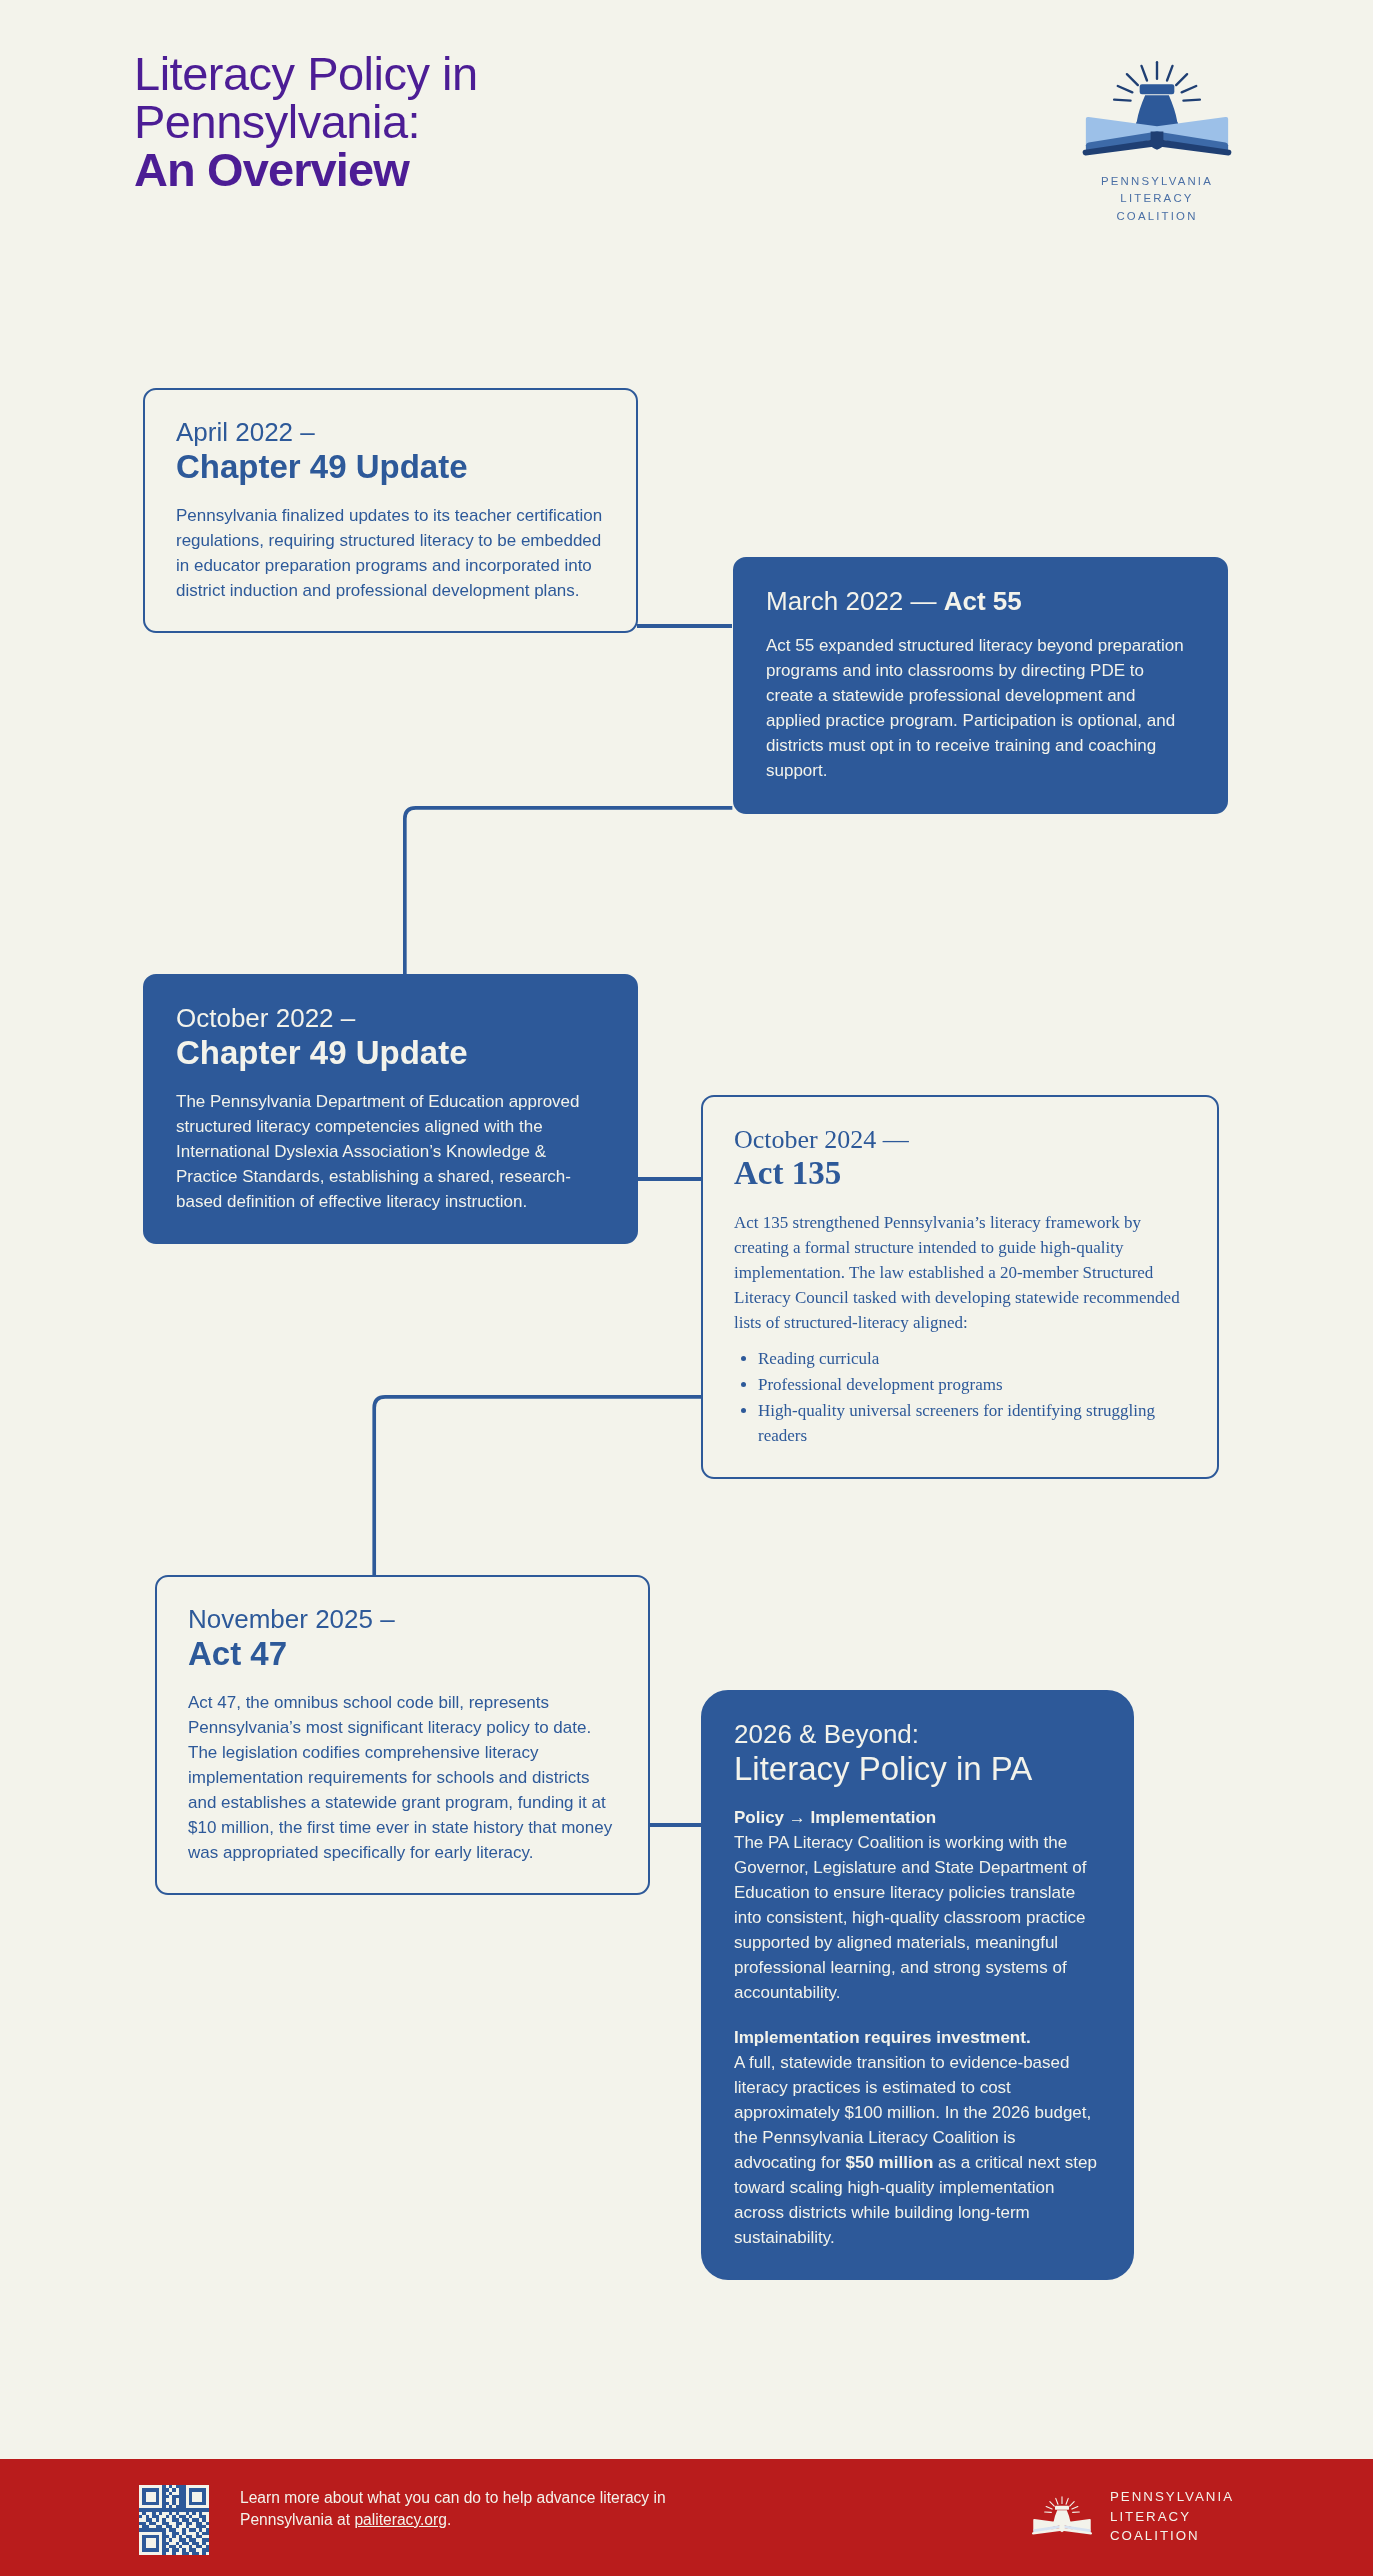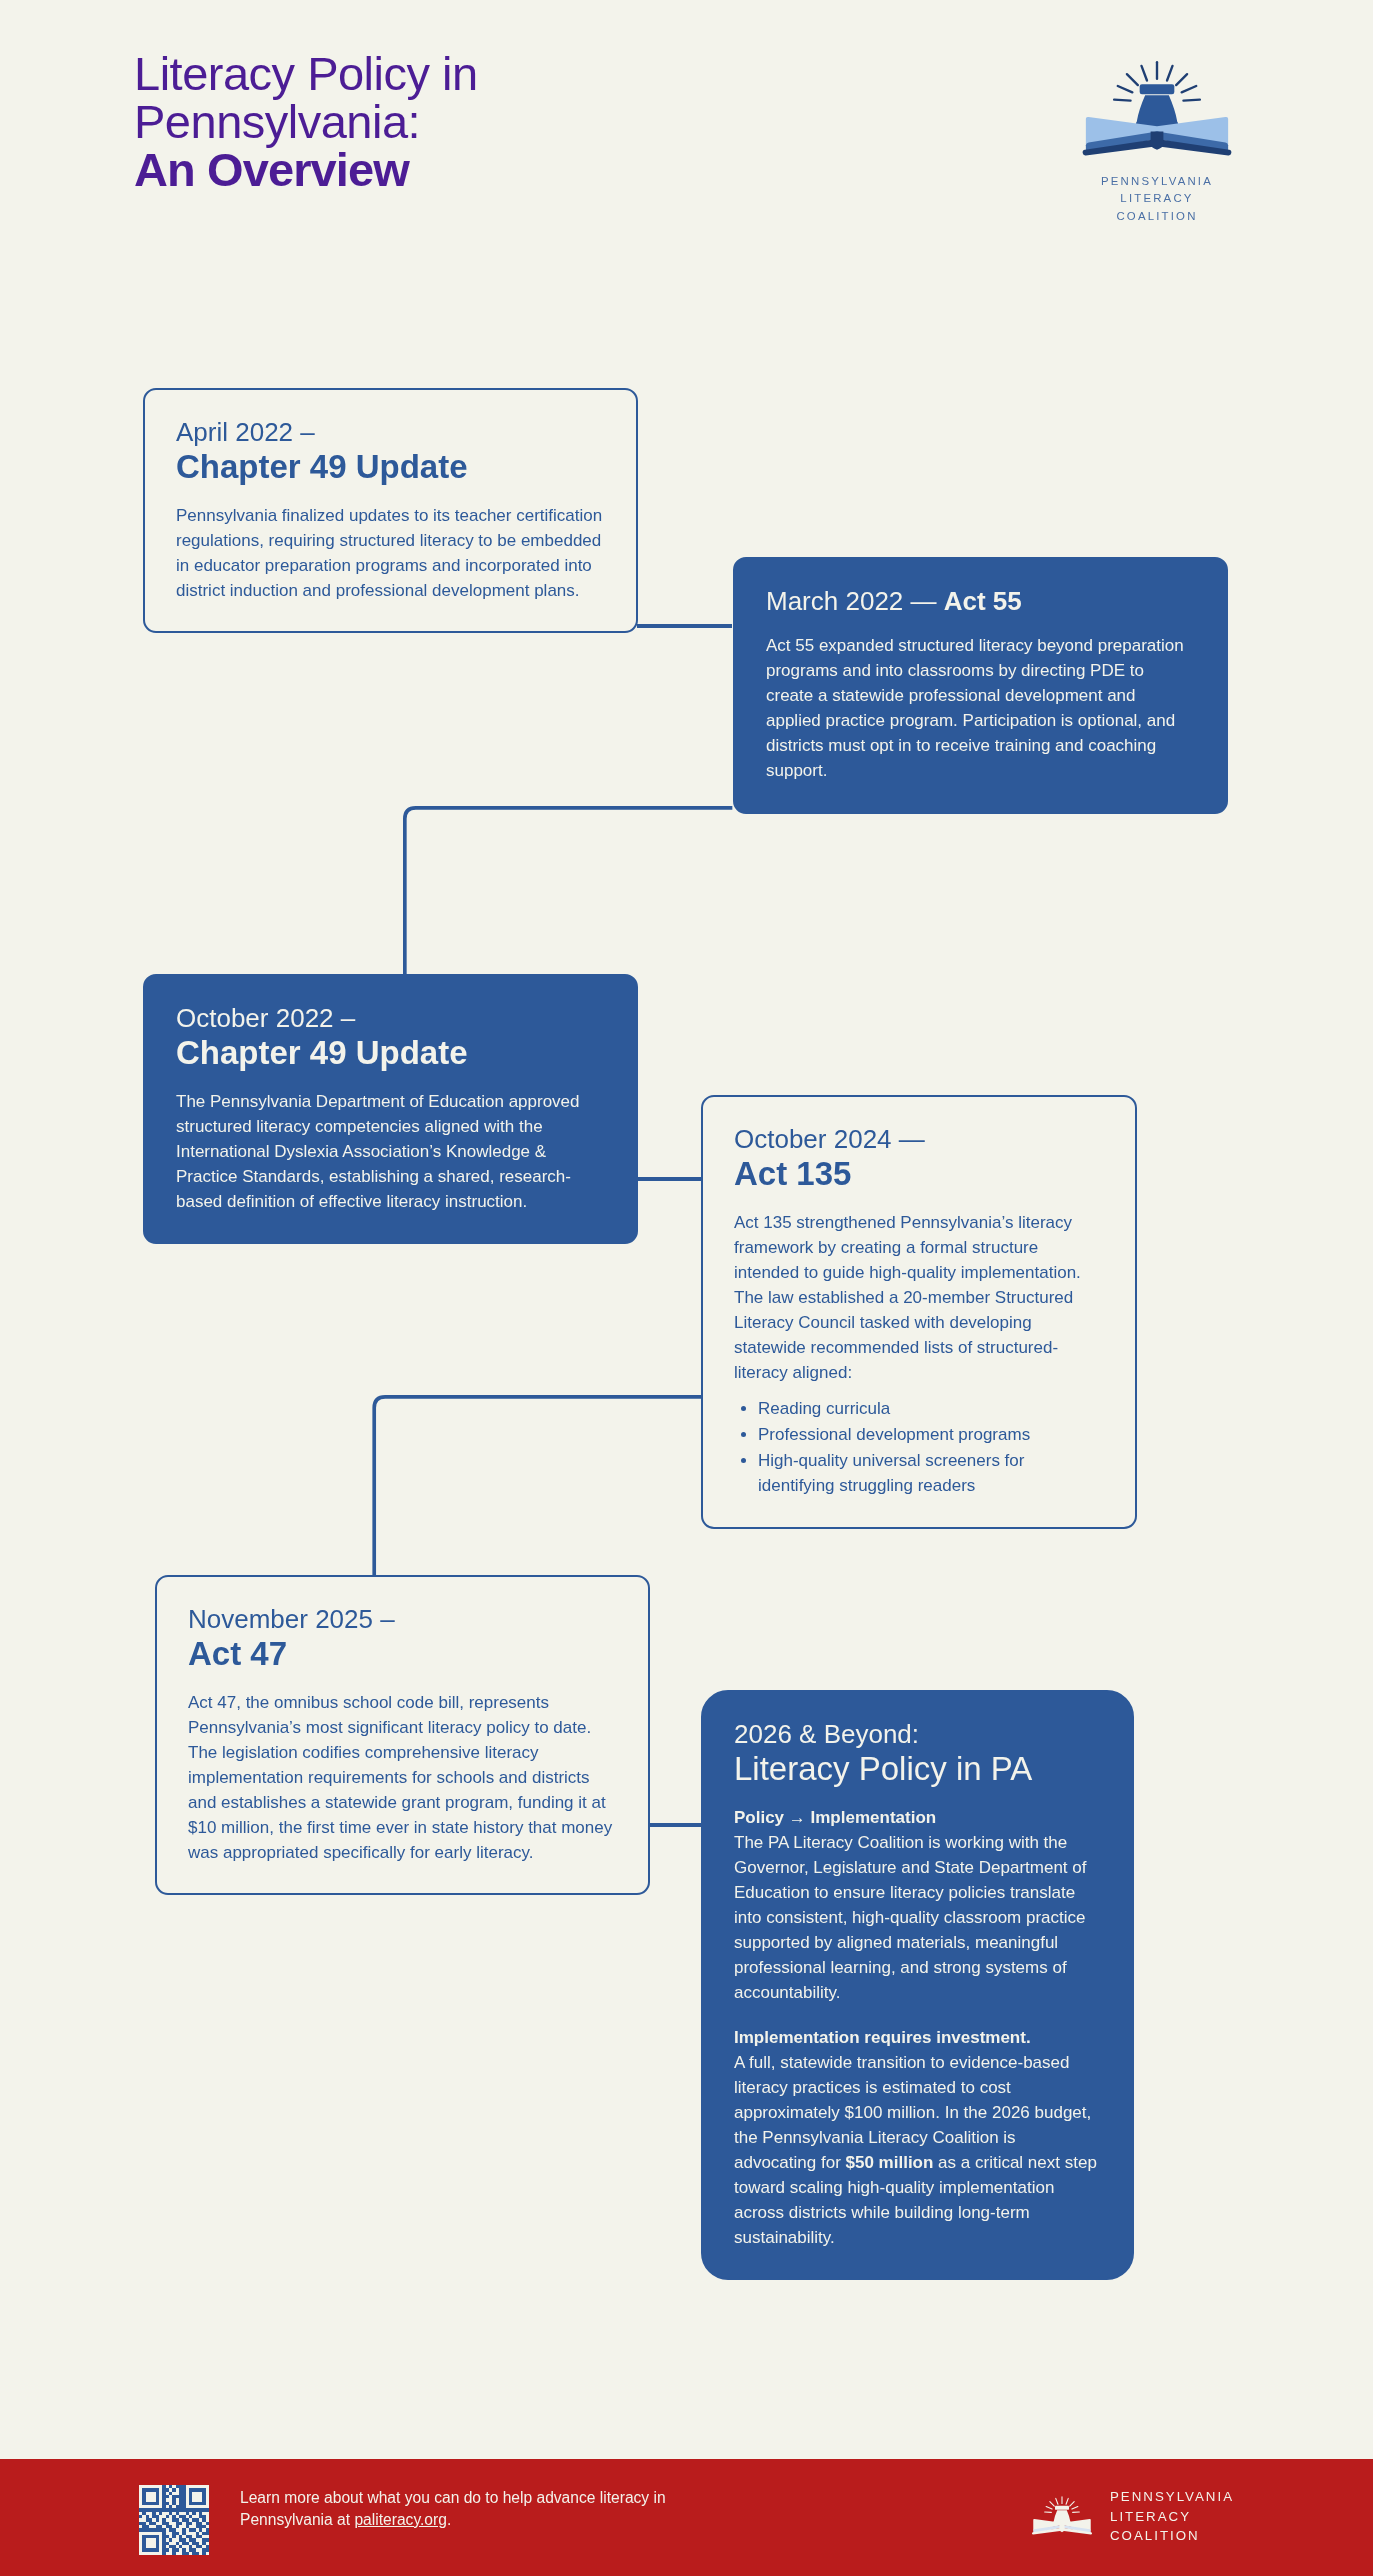--- a/index.html
+++ b/index.html
@@ -103,21 +103,21 @@
     line-height: 1.47;
   }
   .card .c-para { font-size: 17px; font-weight: 300; line-height: 1.47; }
   .card .c-para b { font-weight: 700; }
   .card .c-gap { height: 20px; }
 
   
   #card-1 { left: 143px;  top: 388px;  width: 495px;  }
   #card-2 { left: 733px;  top: 557px;  width: 495px;  }
   #card-3 { left: 143px;  top: 974px; width: 495px;  }
-  #card-4 { left: 701px;  top: 1095px; width: 436px;  }
+  #card-4 { left: 701px;  top: 1095px; width: 518px; font-family: Liberation Serif, serif;  }
   #card-5 { left: 155px;  top: 1575px; width: 495px;  }
   #card-6 { left: 701px;  top: 1690px; width: 433px; border-radius: 27px;  }
 
   
   .conn { position: absolute; background: #2D5999; }
   .conn-svg { position: absolute; overflow: visible; }
   .conn-svg path { fill: none; stroke: #2D5999; stroke-width: 4; }
 
   
   #footer {

